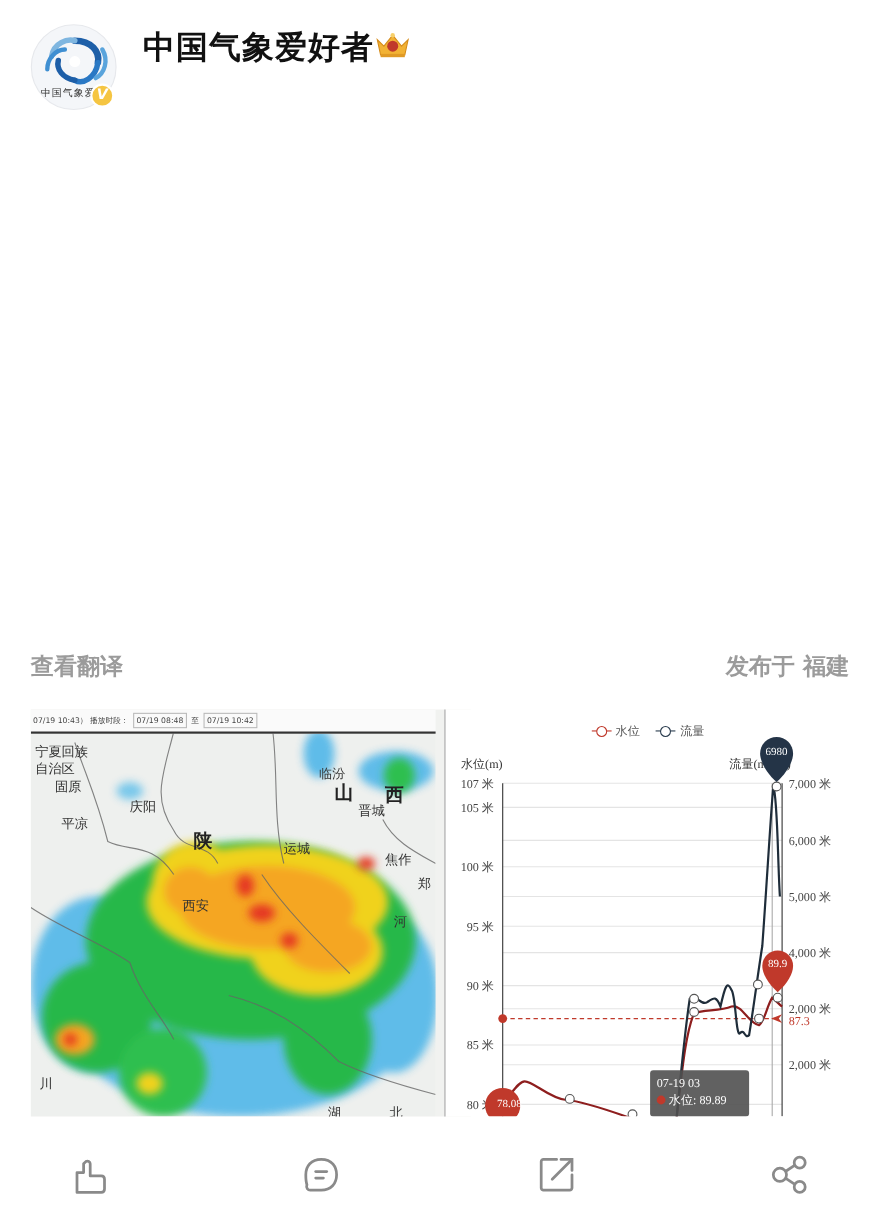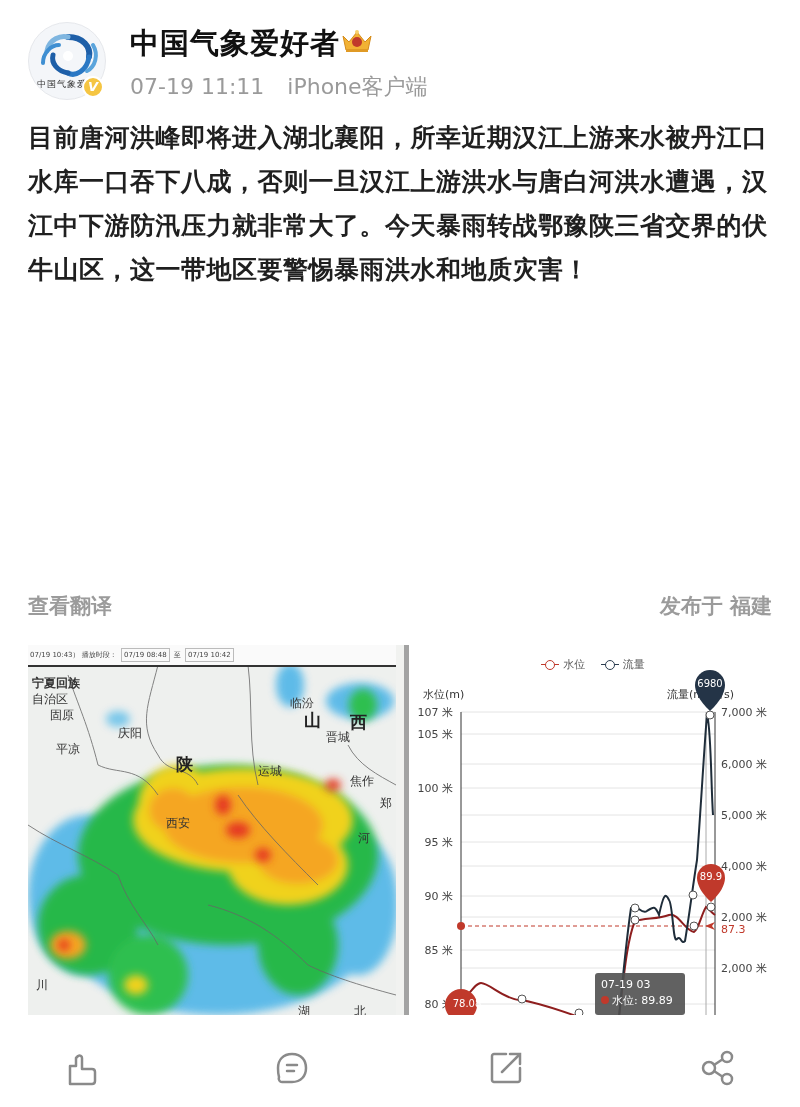--- a/index.html
+++ b/index.html
@@ -24,21 +24,21 @@
   .post-text p + p { margin-top: 44px; }
   .hashtag { color: #4a6f97; }
   .hashtag + .hashtag { margin-left: 8px; }
 
   .post-footer { position: absolute; left: 28px; top: 592px; width: 744px; font-size: 21px; color: #9b9b9b; font-weight: bold; }
   .post-footer .translate { position: absolute; left: 0; top: 0; }
   .post-footer .location { position: absolute; right: 0; top: 0; }
 
   .images { position: absolute; left: 28px; top: 645px; width: 744px; height: 370px; }
   .img-map { position: absolute; left: 0; top: 0; width: 400px; height: 370px; background: #f1f2f0; overflow: hidden; }
-  .img-chart { position: absolute; left: 376px; top: 0; width: 368px; height: 370px; background: #ffffff; overflow: hidden; border-left: 5px solid #a3a3a3; }
+  .img-chart { position: absolute; left: 376px; top: 0; width: 368px; height: 370px; background: #ffffff; overflow: hidden; border-left: 1px solid #a3a3a3; font-family: Liberation Serif, serif; }
 
   .map-toolbar { position: absolute; left: 0; top: 0; width: 368px; height: 22px; background: #fafafa; border-bottom: 2px solid #333;
                  font-size: 7px; color: #444; padding-left: 2px; line-height: 20px; white-space: nowrap; }
   .map-toolbar .sel { display: inline-block; border: 1px solid #bbb; padding: 0 2px; line-height: 12px; margin: 0 2px; }
   .map-label { position: absolute; font-size: 12px; color: #333; white-space: nowrap; }
   .map-label.big { font-size: 17px; font-weight: bold; color: #222; }
 
   .chart-legend { position: absolute; left: 0; top: 12px; width: 368px; text-align: center; font-size: 11px; color: #555; }
   .chart-legend .item { display: inline-block; margin: 0 6px; }
   .chart-legend .swatch { display: inline-block; width: 18px; height: 10px; position: relative; vertical-align: middle; margin-right: 4px; }
@@ -81,28 +81,23 @@
     <div class="avatar-caption">中国气象爱好</div>
   </div>
   <div class="verified">V</div>
   <div class="username">中国气象爱好者</div>
   <svg class="crown" viewBox="0 0 34 26">
     <path d="M3 8 L9 14 L17 4 L25 14 L31 8 L28 22 L6 22 Z" fill="#f2b234" stroke="#d58b1a" stroke-width="1"></path>
     <circle cx="17" cy="14" r="5" fill="#c0392b"></circle>
     <circle cx="17" cy="4" r="2" fill="#f7d06b"></circle>
     <rect x="6" y="21" width="22" height="3" fill="#e09a25"></rect>
   </svg>
-  <div class="meta">
-    <span>07-19 11:11</span>
-    <span>iPhone客户端</span>
-  </div>
 </div>
 
 <div class="post-text">
-  <p>目前唐河洪峰即将进入湖北襄阳，所幸近期汉江上游来水被丹江口水库一口吞下八成，否则一旦汉江上游洪水与唐白河洪水遭遇，汉江中下游防汛压力就非常大了。今天暴雨转战鄂豫陕三省交界的伏牛山区，这一带地区要警惕暴雨洪水和地质灾害！</p>
 </div>
 
 <div class="post-footer">
   <span class="translate">查看翻译</span>
   <span class="location">发布于 福建</span>
 </div>
 
 <div class="images">
 
   <div class="img-map">
@@ -162,21 +157,21 @@
       </g>
     </svg>
     <div class="map-toolbar">
       <span>07/19 10:43）</span>
       <span>播放时段：</span>
       <span class="sel">07/19 08:48</span>
       <span>至</span>
       <span class="sel">07/19 10:42</span>
     </div>
     <div id="map-labels">
-        <div class="map-label" style="left: 4px; top: 30px; font-weight: bold;">宁夏回族</div>
+        <div class="map-label" style="left: 4px; top: 30px;">宁夏回族</div>
         <div class="map-label" style="left: 4px; top: 46px;">自治区</div>
         <div class="map-label" style="left: 22px; top: 62px;">固原</div>
         <div class="map-label" style="left: 90px; top: 80px;">庆阳</div>
         <div class="map-label" style="left: 28px; top: 96px;">平凉</div>
         <div class="map-label" style="left: 262px; top: 50px;">临汾</div>
         <div class="map-label" style="left: 298px; top: 84px;">晋城</div>
         <div class="map-label" style="left: 230px; top: 118px;">运城</div>
         <div class="map-label" style="left: 322px; top: 128px;">焦作</div>
         <div class="map-label" style="left: 138px; top: 170px;">西安</div>
         <div class="map-label" style="left: 352px; top: 150px;">郑</div>

